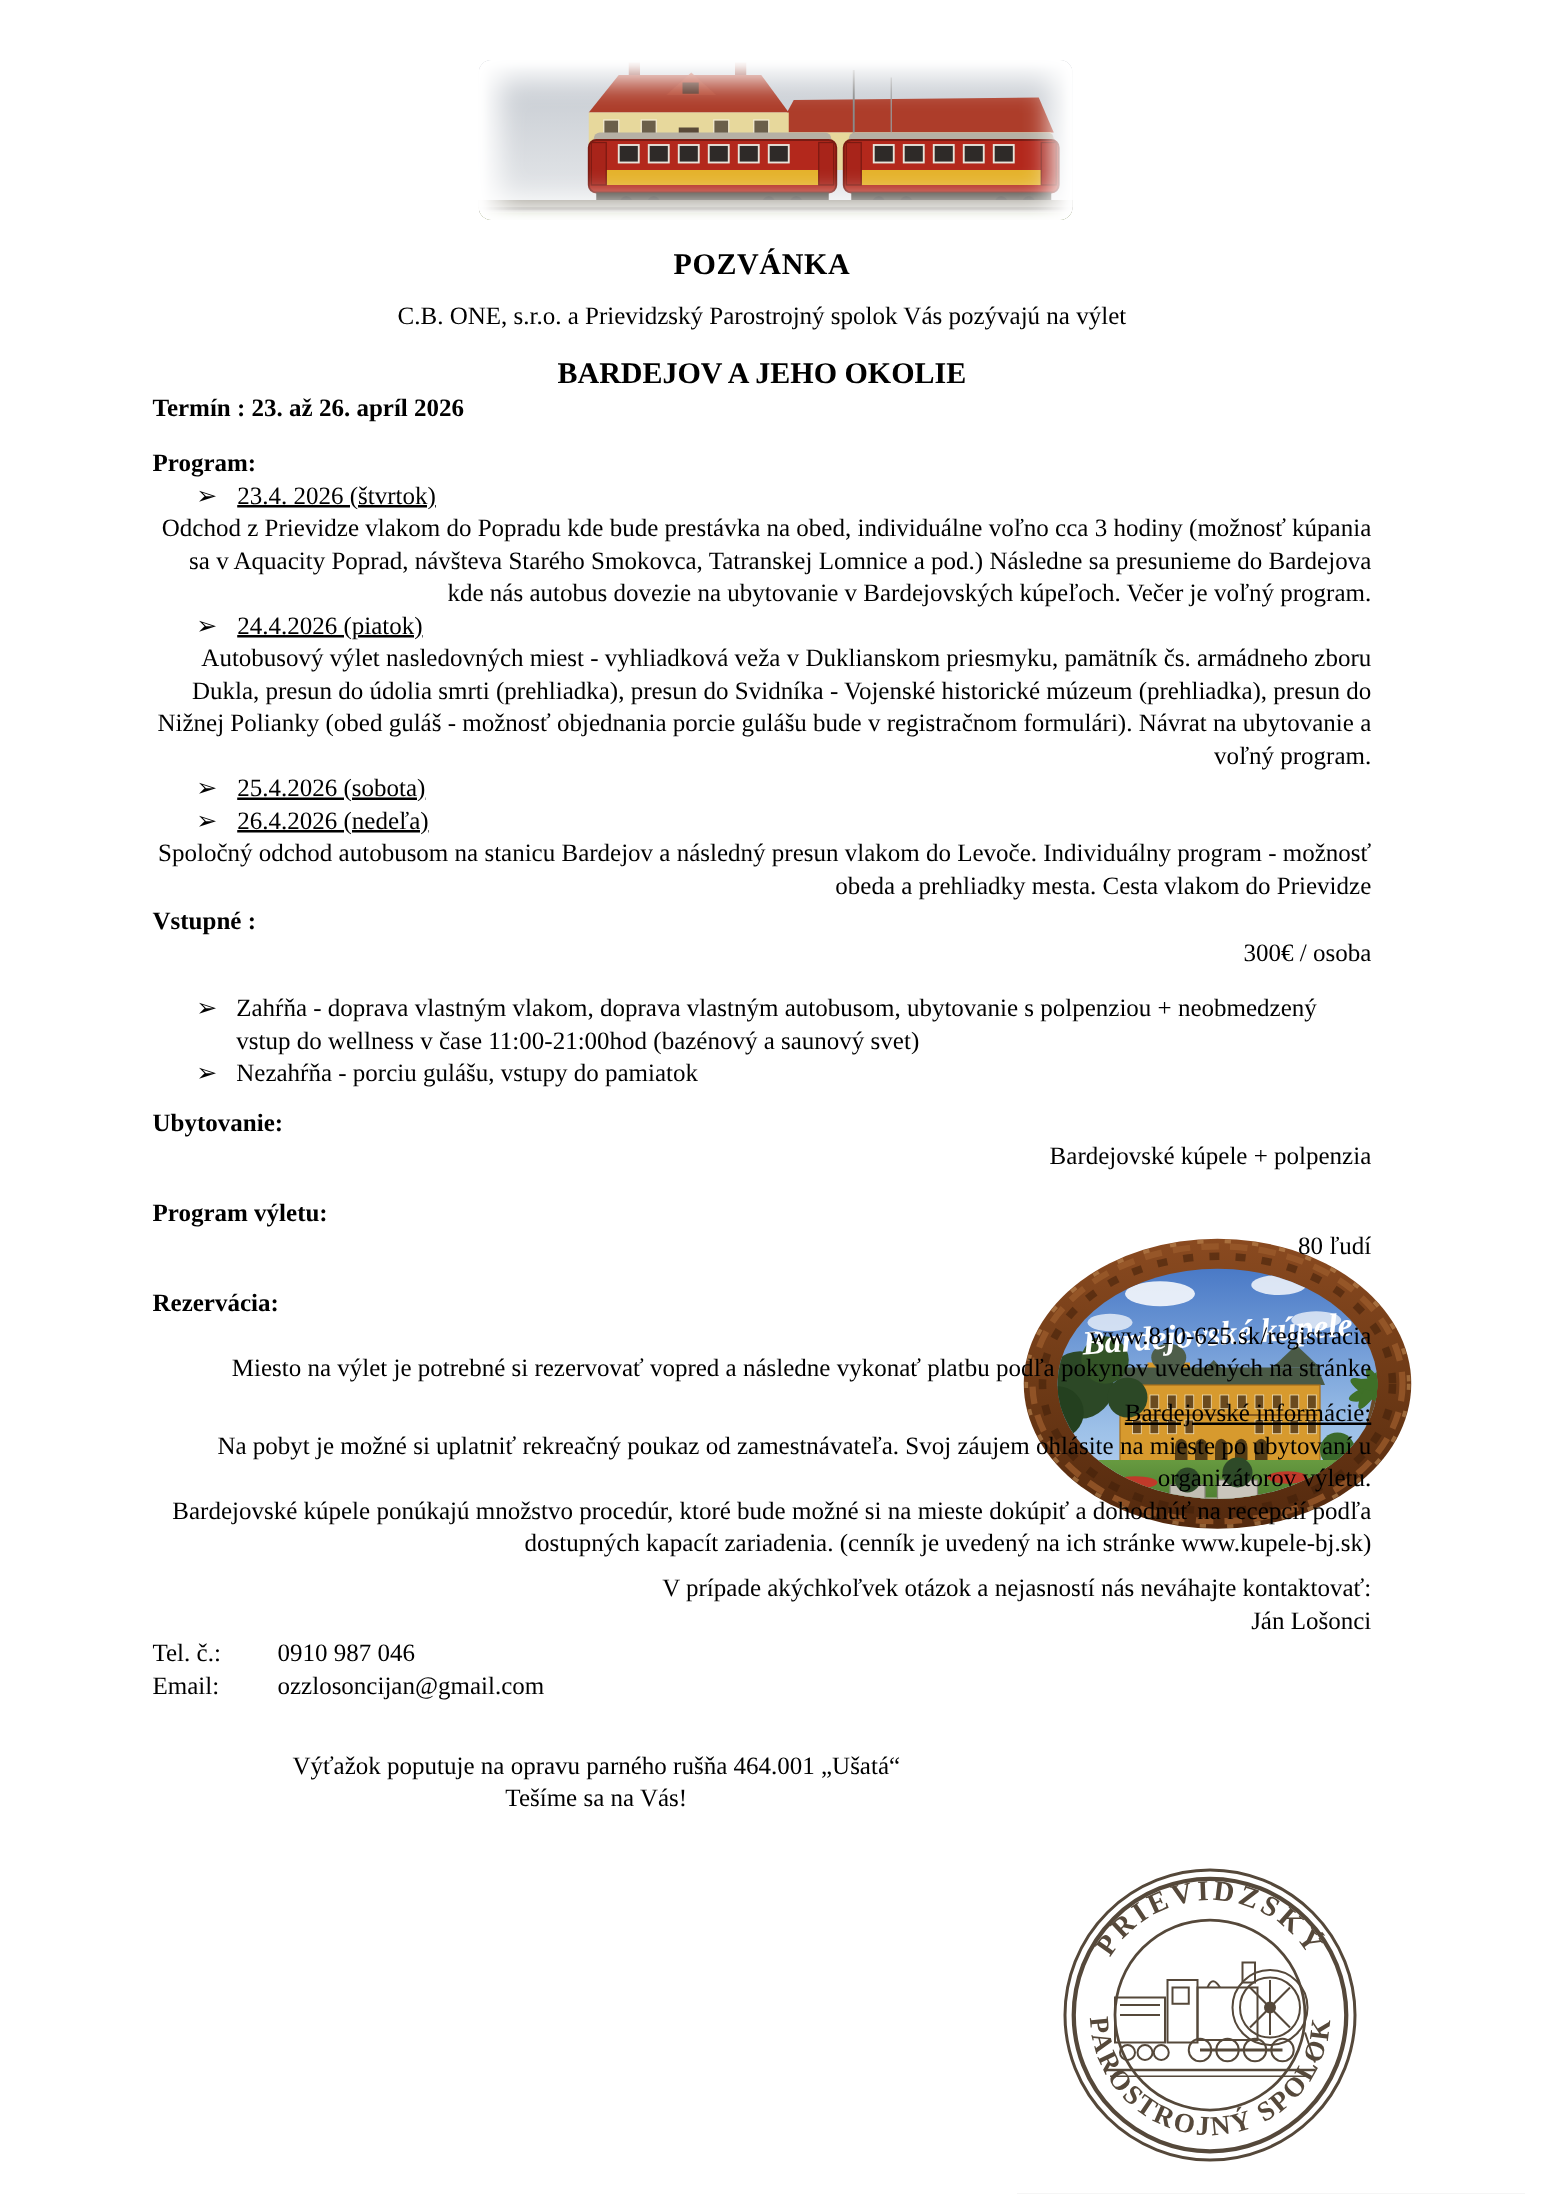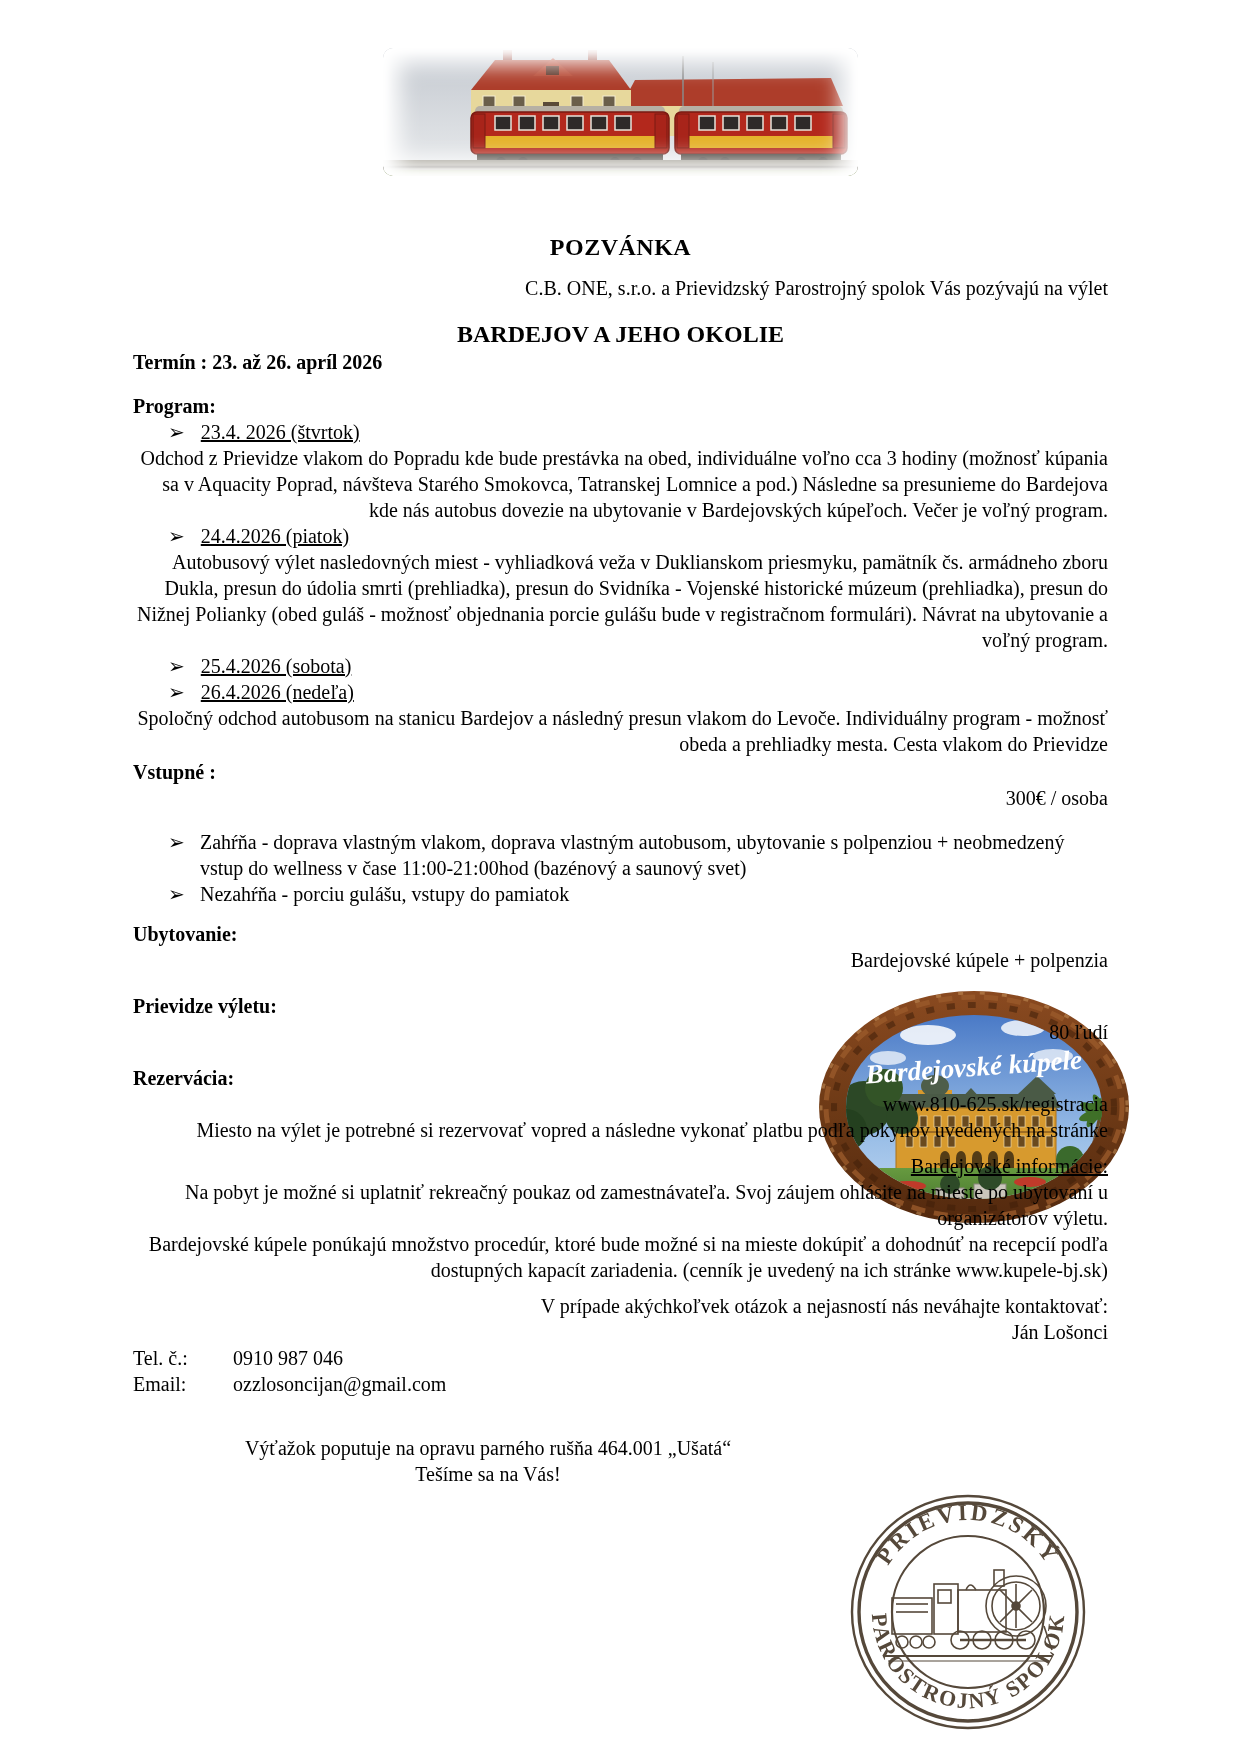--- a/index.html
+++ b/index.html
@@ -6,26 +6,26 @@
   .page{
     position:relative;
     width:1241px;height:1755px;
     margin:0 auto;
     background:#ffffff;
     font-family:"Liberation Serif","DejaVu Serif",serif;
     color:#000;
     overflow:hidden;
   }
   
-  .content{position:absolute;left:133px;top:197px;width:975px;margin-top:35px;}
+  .content{position:absolute;left:122px;top:197px;width:975px;}
   p,h1,h2,h3{margin:0;padding:0;font-weight:normal;}
   .body{font-size:20px;line-height:26px;text-align:right;}
   .u{text-decoration:underline;}
   .title-main{font-size:24px;line-height:30px;font-weight:bold;text-align:center;letter-spacing:.5px;}
-  .intro{font-size:20px;line-height:26px;text-align:right;margin-top:13px;}
+  .intro{font-size:20px;line-height:26px;text-align:center;margin-top:13px;}
   .title-trip{font-size:24px;line-height:30px;font-weight:bold;text-align:center;margin-top:18px;}
   .term{font-size:20px;line-height:26px;font-weight:bold;text-align:left;}
   .sec-head{font-size:20px;line-height:26px;font-weight:bold;}
   .mt2{margin-top:2px;} .mt10{margin-top:10px;} .mt14{margin-top:14px;}
   .mt18{margin-top:18px;} .mt20{margin-top:20px;} .mt38{margin-top:38px;}
   .bullet-line{font-size:20px;line-height:26px;padding-left:35px;}
   .bullet-line .arrow{margin-right:16px;}
   .hang{position:relative;font-size:20px;line-height:26px;padding-left:67px;}
   .hang .arrow{position:absolute;left:35px;}
   .contact-row{font-size:20px;line-height:26px;}
@@ -302,21 +302,21 @@
     <div class="hang mt18">
       <span class="arrow">➢</span><span>Zahŕňa - doprava vlastným vlakom, doprava vlastným autobusom, ubytovanie s polpenziou + neobmedzený vstup do wellness v čase 11:00-21:00hod (bazénový a saunový svet)</span>
     </div>
     <div class="hang">
       <span class="arrow">➢</span><span>Nezahŕňa - porciu gulášu, vstupy do pamiatok</span>
     </div>
 
     <h3 class="sec-head mt14">Ubytovanie:</h3>
     <p class="body">Bardejovské kúpele + polpenzia</p>
 
-    <h3 class="sec-head mt20">Prievidze výletu:</h3>
+    <h3 class="sec-head mt20">Program výletu:</h3>
     <p class="body">80 ľudí</p>
 
     <h3 class="sec-head mt20">Rezervácia:</h3>
     <p class="body">www.810-625.sk/registracia</p>
     <p class="body">Miesto na výlet je potrebné si rezervovať vopred a následne vykonať platbu podľa pokynov uvedených na stránke</p>
 
     <p class="body u mt10">Bardejovské informácie:</p>
     <p class="body">Na pobyt je možné si uplatniť rekreačný poukaz od zamestnávateľa. Svoj záujem ohlásite na mieste po ubytovaní u organizátorov výletu.</p>
     <p class="body">Bardejovské kúpele ponúkajú množstvo procedúr, ktoré bude možné si na mieste dokúpiť a dohodnúť na recepcií podľa dostupných kapacít zariadenia. (cenník je uvedený na ich stránke www.kupele-bj.sk)</p>
 

